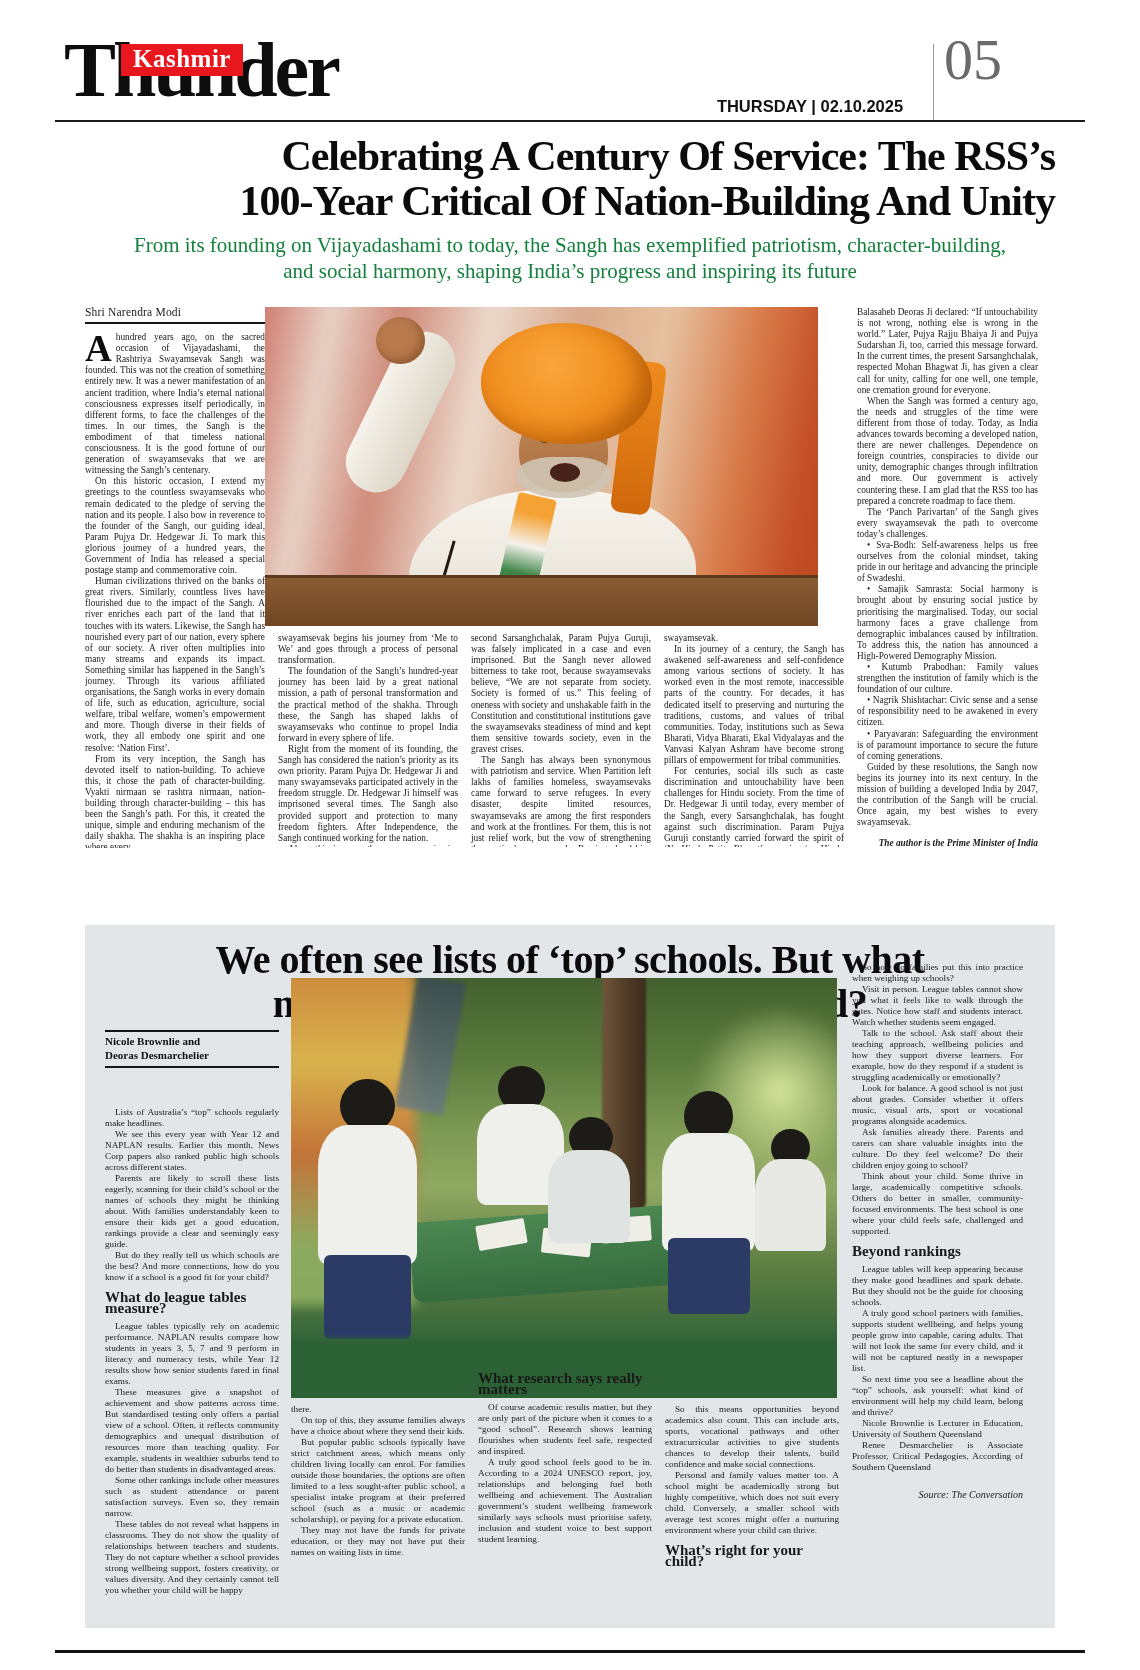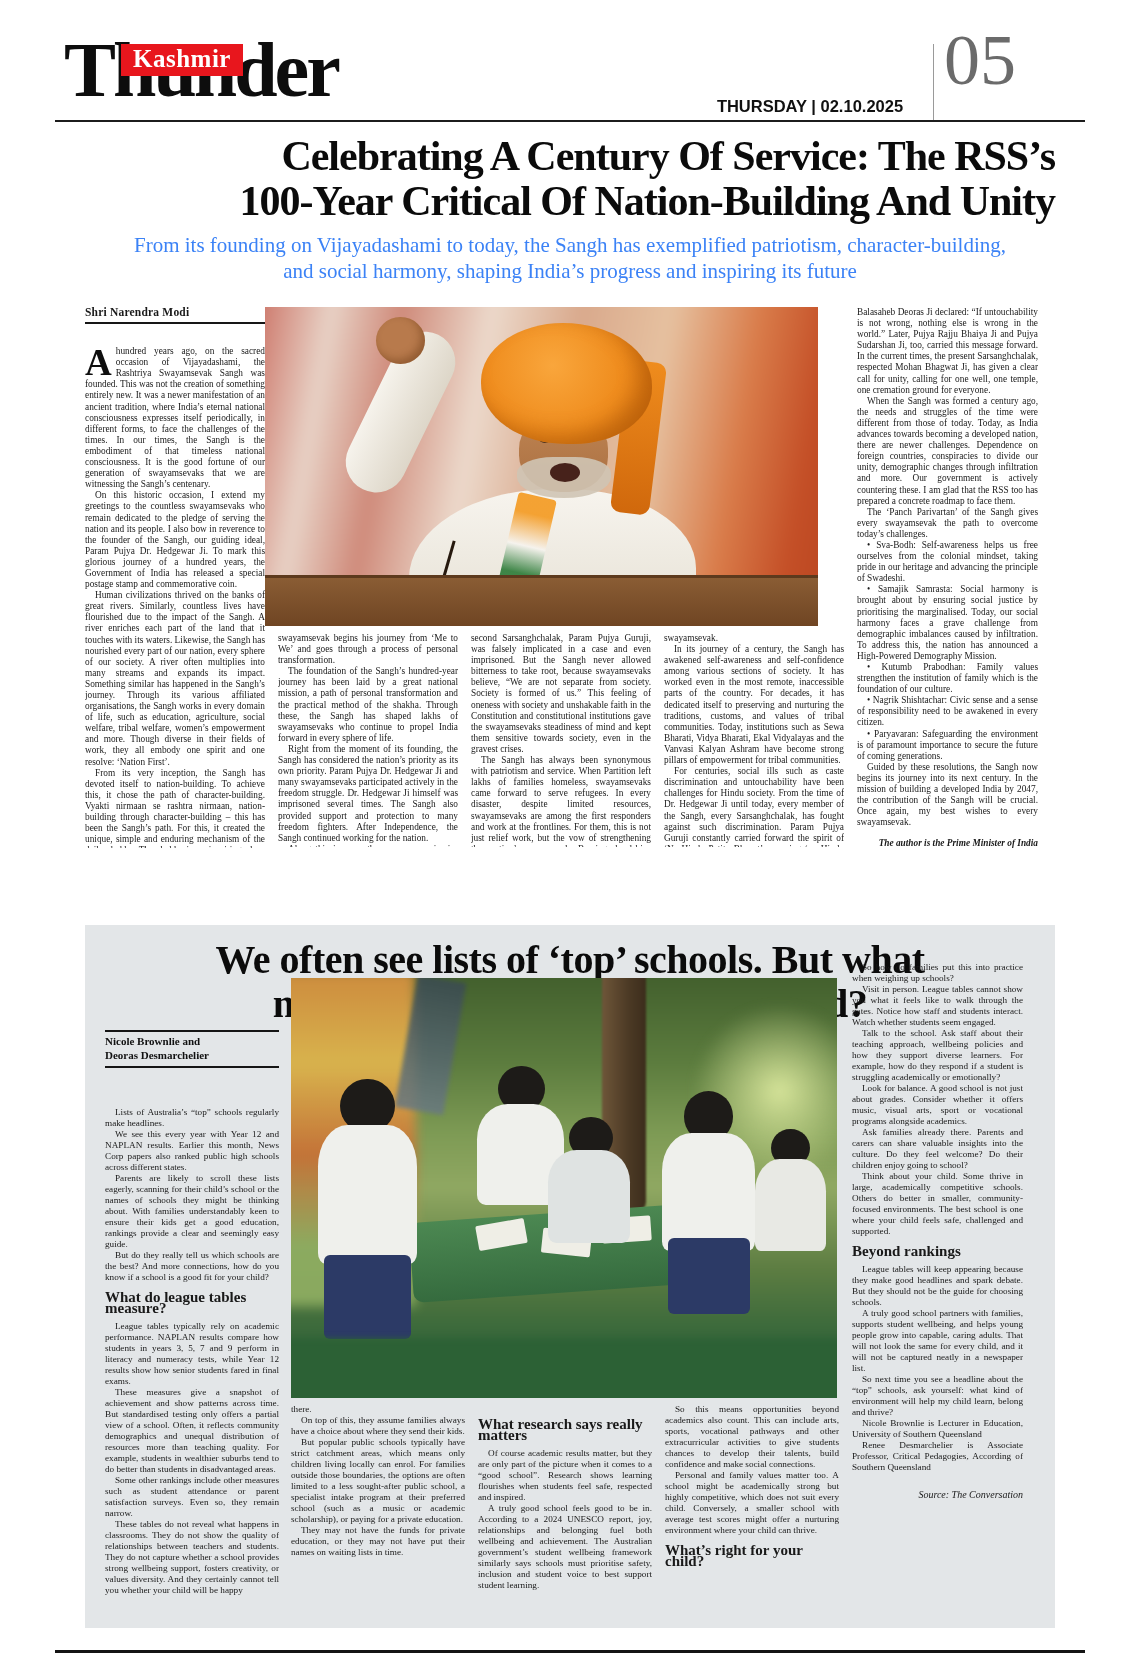--- a/index.html
+++ b/index.html
@@ -18,36 +18,36 @@
     position:absolute; left:121px; top:44px; background:#e8161d; color:#fff;
     font-size:25px; font-weight:700; padding:1px 12px 3px; letter-spacing:.5px; z-index:2;
   }
   .section-wrap { position:absolute; left:698px; top:34px; width:224px; border-bottom:2px solid #141414; padding-bottom:2px; }
   .section-label { font-size:54px; line-height:56px; text-align:right; color:#101010; letter-spacing:1px; }
   .dateline {
     position:absolute; left:698px; top:97px; width:224px; text-align:center;
     font-family:"Liberation Sans", sans-serif; font-weight:700; font-size:16.5px; color:#111;
   }
   .header-vrule { position:absolute; left:933px; top:44px; width:1px; height:76px; background:#9a9a9a; }
-  .page-number { position:absolute; left:944px; top:24px; font-size:72px; line-height:72px; color:#6b6b6b; }
+  .page-number { position:absolute; left:944px; top:24px; font-size:58px; line-height:72px; color:#6b6b6b; }
   .header-rule { position:absolute; left:55px; top:120px; width:1030px; height:2px; background:#1c1c1c; }
 
   
   .a1-headline {
     position:absolute; left:85px; top:134px; width:970px; text-align:right;
     font-weight:700; font-size:42px; line-height:45px; letter-spacing:-1px; color:#0b0b0b;
   }
   .a1-subhead {
     position:absolute; left:125px; top:232px; width:890px; text-align:center;
-    font-size:21px; line-height:26px; color:#3b82f6;
+    font-size:21px; line-height:26px; color:#15803d;
   }
   .col { position:absolute; overflow:hidden; font-size:9.3px; line-height:11.1px; text-align:justify; color:#191919; }
   .byline-a1 {
-    font-weight:700; font-size:11.5px; letter-spacing:.2px;
-    border-bottom:2px solid #161616; padding-bottom:4px; margin-bottom:22px;
+    font-weight:400; font-size:11.5px; letter-spacing:.2px;
+    border-bottom:2px solid #161616; padding-bottom:4px; margin-bottom:8px;
   }
   .para { margin:0; text-indent:10px; }
   .para.first, .para.cont, .para.h, .para.credit, .para.src { text-indent:0; }
   .para.h { font-weight:700; font-size:15px; margin:9px 0 7px; text-align:left; }
   .para.credit { font-style:italic; font-weight:700; text-align:right; margin-top:10px; }
   .para.src { font-style:italic; text-align:right; margin-top:16px; font-size:10px; }
   .dropcap { float:left; font-weight:700; font-size:37px; line-height:29px; padding:2px 4px 0 0; color:#0e0e0e; }
 
   .a1c1 { left:85px;  top:307px; width:180px; height:541px; }
   .a1c2 { left:278px; top:633px; width:180px; height:214px; }
@@ -79,21 +79,21 @@
     position:absolute; left:85px; top:938px; width:970px; text-align:center;
     font-weight:700; font-size:40px; line-height:44px; letter-spacing:-.5px; color:#0b0b0b;
   }
   .byline-a2 {
     position:absolute; left:105px; top:1030px; width:174px;
     border-top:2px solid #151515; border-bottom:2px solid #151515;
     padding:3px 0 4px; font-weight:700; font-size:11px; line-height:13.5px; color:#111;
   }
   .a2c1 { left:105px; top:1093px; width:174px; height:528px; font-size:9.2px; line-height:11px; }
   .a2c2 { left:291px; top:1404px; width:174px; height:212px; font-size:9.2px; line-height:11px; }
-  .a2c3 { left:478px; top:1410px; width:174px; height:218px; font-size:9.2px; line-height:11px; }
+  .a2c3 { left:478px; top:1364px; width:174px; height:218px; font-size:9.2px; line-height:11px; }
   .a2c4 { left:665px; top:1404px; width:174px; height:212px; font-size:9.2px; line-height:11px; }
   .a2c5 { left:852px; top:962px; width:171px; height:652px; font-size:9.2px; line-height:11px; }
   .a2c1 .lead-gap { height:14px; }
 
   
   .photo2 { position:absolute; left:291px; top:978px; width:546px; height:420px; overflow:hidden; background:#6f8a4a; }
   .photo2 .shape { position:absolute; }
   .p2-bg { inset:-14px; background:linear-gradient(180deg,#3f5c2b 0%,#5c7c3e 22%,#7e9b55 38%,#90a862 50%,#5d7d42 68%,#35663a 84%,#2a5d36 100%); filter:blur(4px); }
   .p2-wall { left:-12px; top:-8px; width:25%; height:80%; background:linear-gradient(180deg,#d98f3f 0%,#e3b84f 28%,#c96f35 55%,#8fae62 82%); filter:blur(6px); opacity:.92; }
   .p2-banner { left:21%; top:0; width:9%; height:32%; background:linear-gradient(180deg,#3a4a52,#6a7a82); transform:rotate(10deg); filter:blur(2px); opacity:.85; }

